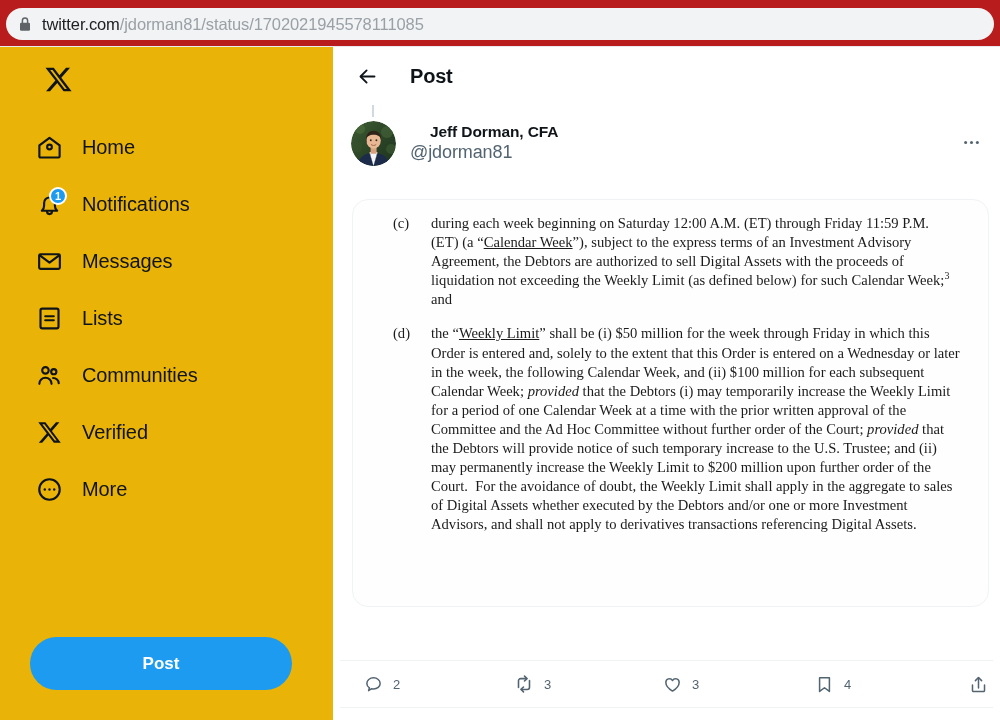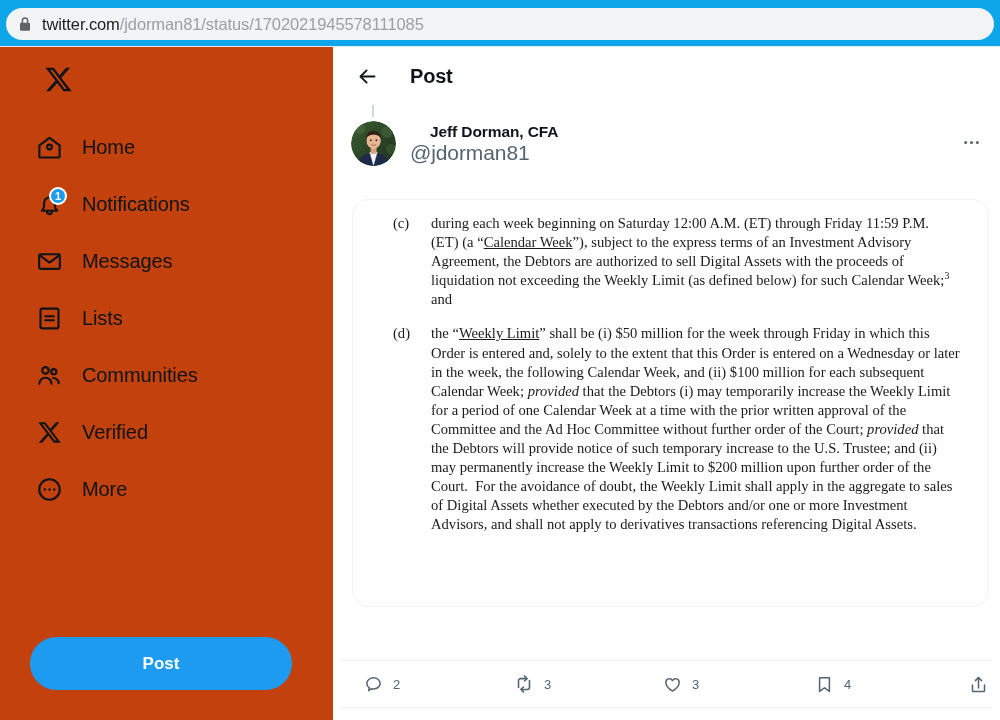--- a/index.html
+++ b/index.html
@@ -6,21 +6,21 @@
   html, body {
     width: 1000px; height: 720px;
     overflow: hidden;
     background: #ffffff;
     font-family: "Liberation Sans", sans-serif;
   }
 
   
   .browser-chrome {
     position: absolute; left: 0; top: 0; width: 1000px; height: 47px;
-    background: #0ea5e9;
+    background: #b91c1c;
     border-bottom: 1px solid #e8eaed;
   }
   .url-pill {
     position: absolute; left: 6px; top: 8px; width: 988px; height: 32px;
     background: #f1f3f4;
     border-radius: 16px;
     display: flex; align-items: center;
     padding-left: 12px;
   }
   .lock-icon { width: 14px; height: 16px; flex: 0 0 auto; margin-right: 10px; }
@@ -36,21 +36,21 @@
   
   .page {
     position: absolute; left: 0; top: 47px; width: 1000px; height: 673px;
     background: #ffffff;
   }
 
   
   .sidebar {
     position: absolute; left: 0; top: 0; width: 360px; height: 673px;
     border-right: 1px solid #eff3f4;
-    background: #c2410c;
+    background: #eab308;
   }
   .x-logo {
     position: absolute; left: 38px; top: 12px;
     width: 40px; height: 40px;
     display: flex; align-items: center; justify-content: center;
   }
   .nav-list { position: absolute; left: 0; top: 72px; width: 332px; }
   .nav-item {
     display: flex; align-items: center;
     height: 57px;
@@ -134,21 +134,21 @@
     overflow: hidden;
   }
   .author-name-block {
     position: absolute; left: 77px; top: 16px;
   }
   .author-name {
     font-size: 15.5px; font-weight: bold; color: #0f1419;
     letter-spacing: -0.1px; line-height: 21px; margin-left: 20px;
   }
   .author-handle {
-    font-size: 21px; color: #536471;
+    font-size: 18px; color: #536471;
     letter-spacing: -0.1px; line-height: 21px;
   }
   .more-dots {
     position: absolute; right: 11px; top: 20px;
     width: 35px; height: 35px;
     display: flex; align-items: center; justify-content: center;
     border-radius: 50%;
     cursor: pointer;
   }
 

